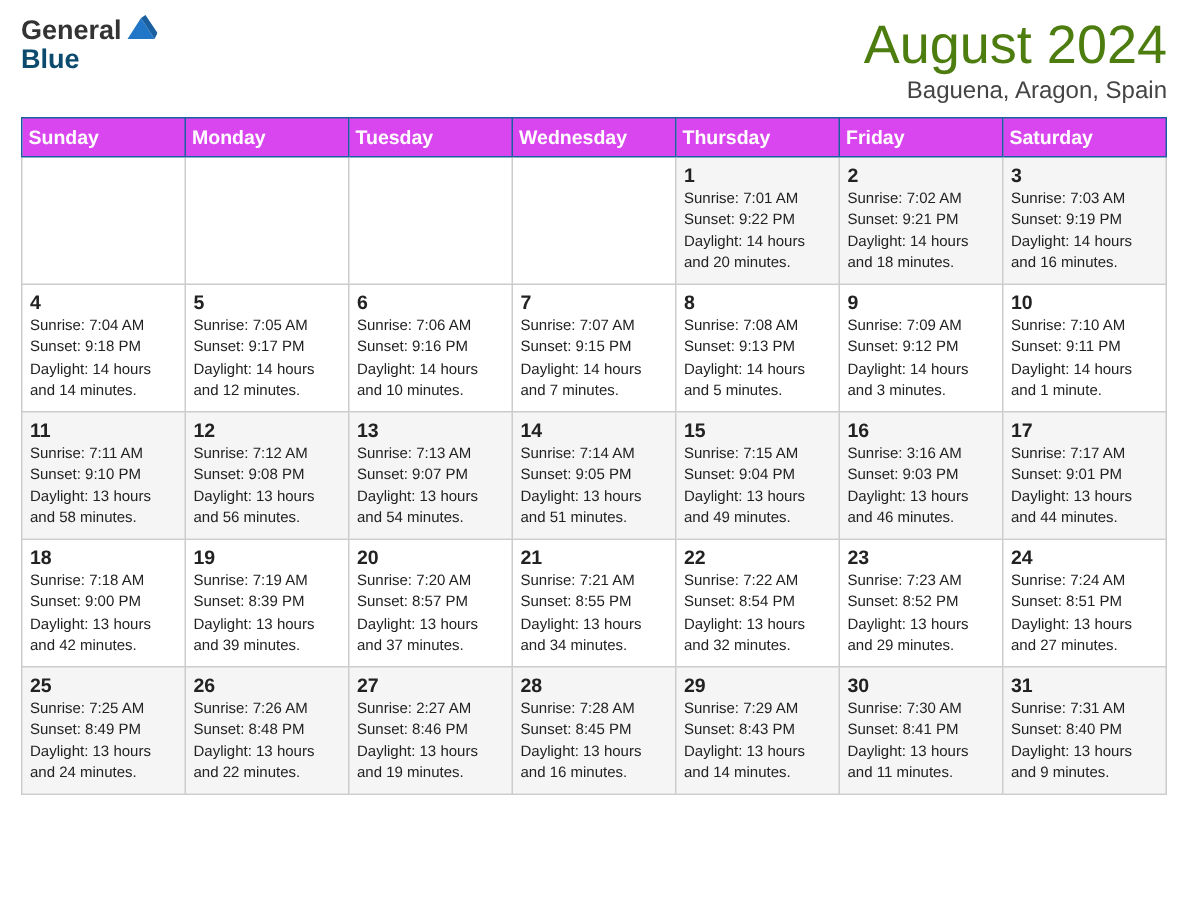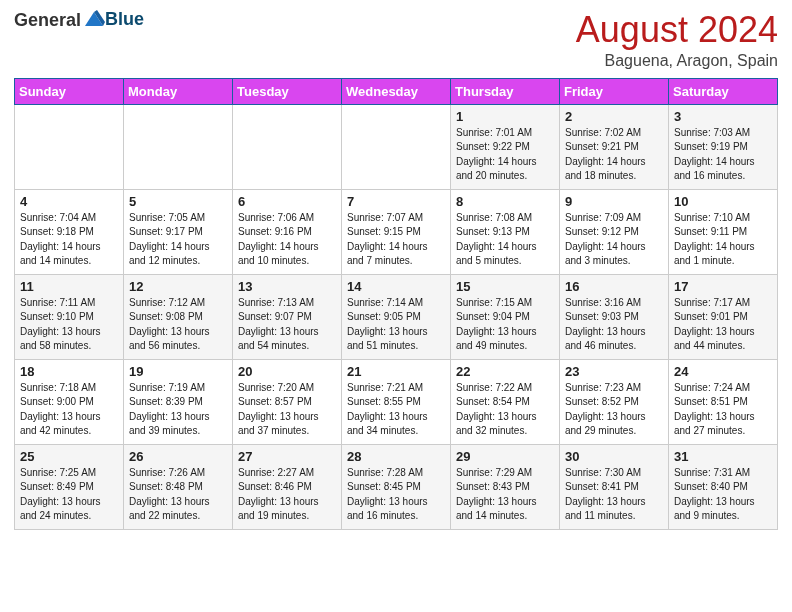--- a/index.html
+++ b/index.html
@@ -38,21 +38,21 @@
       font-weight: bold;
       color: #0c4a6e;
       line-height: 1;
     }
     .title-block {
       text-align: right;
     }
     .main-title {
       font-size: 36px;
       font-weight: normal;
-      color: #b91c1c;
+      color: #4d7c0f;
       line-height: 1.1;
     }
     .subtitle {
       font-size: 16px;
       color: #444;
       margin-top: 2px;
     }
     .calendar {
       width: 100%;
       border-collapse: collapse;
@@ -104,21 +104,21 @@
       color: #555;
       text-align: left;
     }
   </style>
 </head>
 <body>
 
 <div class="page">
   <div class="header">
     <div class="logo">
-      <div style="display:flex;flex-direction:row;line-height:1.1;">
+      <div style="display:flex;flex-direction:column;line-height:1.1;">
         <div style="display:flex;align-items:center;">
           <span class="logo-text-general">General</span>
           <svg width="22" height="22" viewBox="0 0 22 22" style="margin-left:2px;margin-top:-2px;">
             <polygon points="2,18 11,4 20,18" fill="#2176c7"></polygon>
             <polygon points="11,4 20,18 22,14 14,2" fill="#1a5fa0"></polygon>
           </svg>
         </div>
         <span class="logo-text-blue">Blue</span>
       </div>
     </div>

